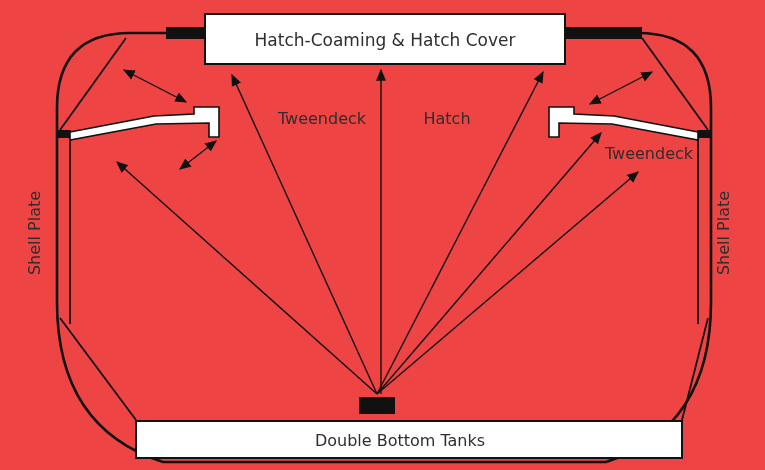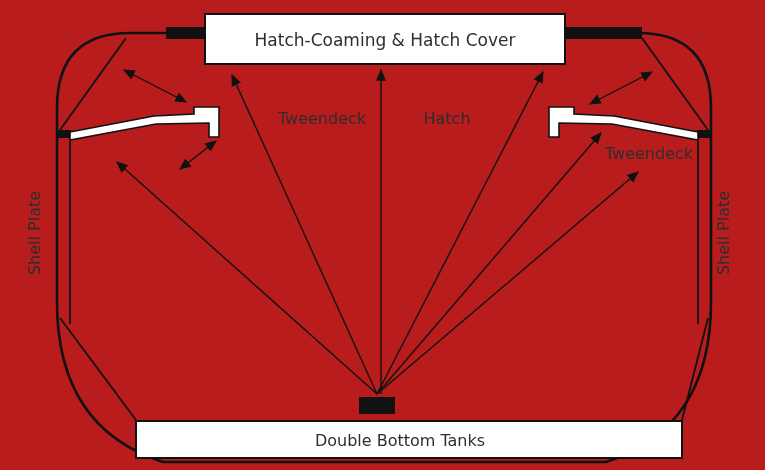--- a/index.html
+++ b/index.html
@@ -7,21 +7,21 @@
     padding: 0;
     background: #ffffff;
     width: 765px;
     height: 470px;
     font-family: "DejaVu Sans", "Liberation Sans", sans-serif;
   }
   .stage {
     position: relative;
     width: 765px;
     height: 470px;
-    background: #b91c1c;
+    background: #ef4444;
   }
   svg { display: block; }
   .line   { stroke: #111111; fill: none; }
   .thick  { stroke-width: 2.6; }
   .mid    { stroke-width: 1.8; }
   .thin   { stroke-width: 1.4; }
   .blackfill { fill: #111111; stroke: none; }
   .whitebox  { fill: #ffffff; stroke: #111111; stroke-width: 2; }
   .deck      { fill: #ffffff; stroke: #111111; stroke-width: 1.6; }
   text {

